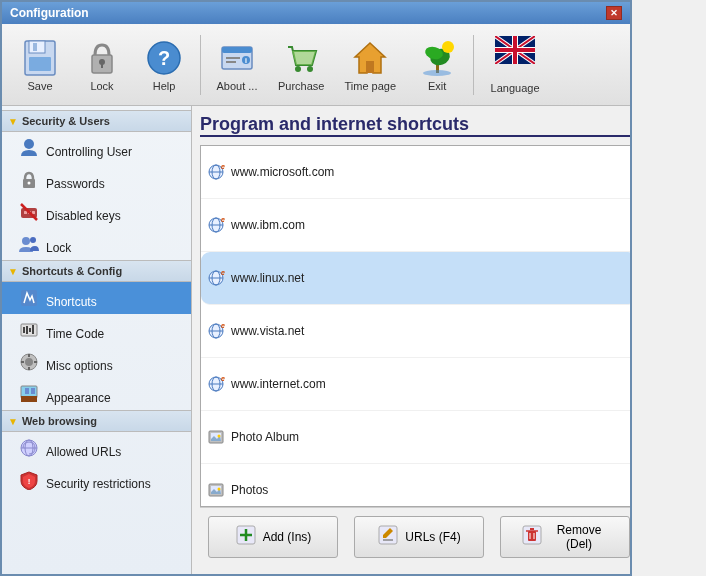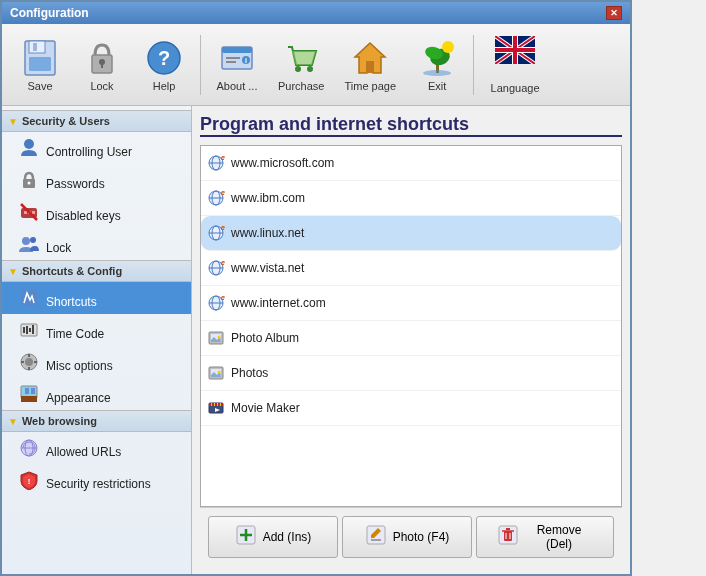--- a/index.html
+++ b/index.html
@@ -189,21 +189,21 @@
     .shortcut-list {
       flex: 1;
       border: 1px solid #aaa;
       background: white;
       overflow-y: auto;
     }
 
     .shortcut-item {
       display: flex;
       align-items: center;
-      padding: 8px 6px;
+      padding: 17px 6px;
       cursor: pointer;
       border-bottom: 1px solid #f0f0f0;
     }
 
     .shortcut-item.selected {
       background: #c5dff8;
       border-radius: 9px;
     }
 
     .shortcut-item .item-icon {
@@ -225,21 +225,21 @@
 
     .shortcut-item .item-text {
       font-size: 12px;
       color: #222;
     }
 
     
     .bottom-bar {
       display: flex;
       justify-content: center;
-      gap: 4px;
+      gap: 16px;
       padding: 8px;
       background: #f0f0f0;
       border-top: 1px solid #ccc;
     }
 
     .action-btn {
       display: flex;
       align-items: center;
       gap: 6px;
       padding: 6px 20px;
@@ -646,21 +646,21 @@
         </button>
 
         <button class="action-btn">
           <span class="btn-icon">
             <svg width="22" height="22" viewBox="0 0 22 22">
               <rect x="2" y="2" width="18" height="18" rx="2" fill="#e8e8f8" stroke="#aaa" stroke-width="1"></rect>
               <path d="M6 14 L9 14 L16 7 L13 4 L6 11Z" fill="#cc8800"></path>
               <line x1="6" y1="16" x2="16" y2="16" stroke="#888" stroke-width="1.5"></line>
             </svg>
           </span>
-          <span>Photo (F4)</span>
+          <span>URLs (F4)</span>
         </button>
 
         <button class="action-btn">
           <span class="btn-icon">
             <svg width="22" height="22" viewBox="0 0 22 22">
               <rect x="2" y="2" width="18" height="18" rx="2" fill="#e8e8f8" stroke="#aaa" stroke-width="1"></rect>
               <rect x="7" y="7" width="8" height="10" rx="1" fill="#cc3333"></rect>
               <line x1="5" y1="7" x2="17" y2="7" stroke="#cc3333" stroke-width="1.5"></line>
               <line x1="9" y1="5" x2="13" y2="5" stroke="#cc3333" stroke-width="2"></line>
               <line x1="9" y1="9" x2="9" y2="15" stroke="white" stroke-width="1"></line>

